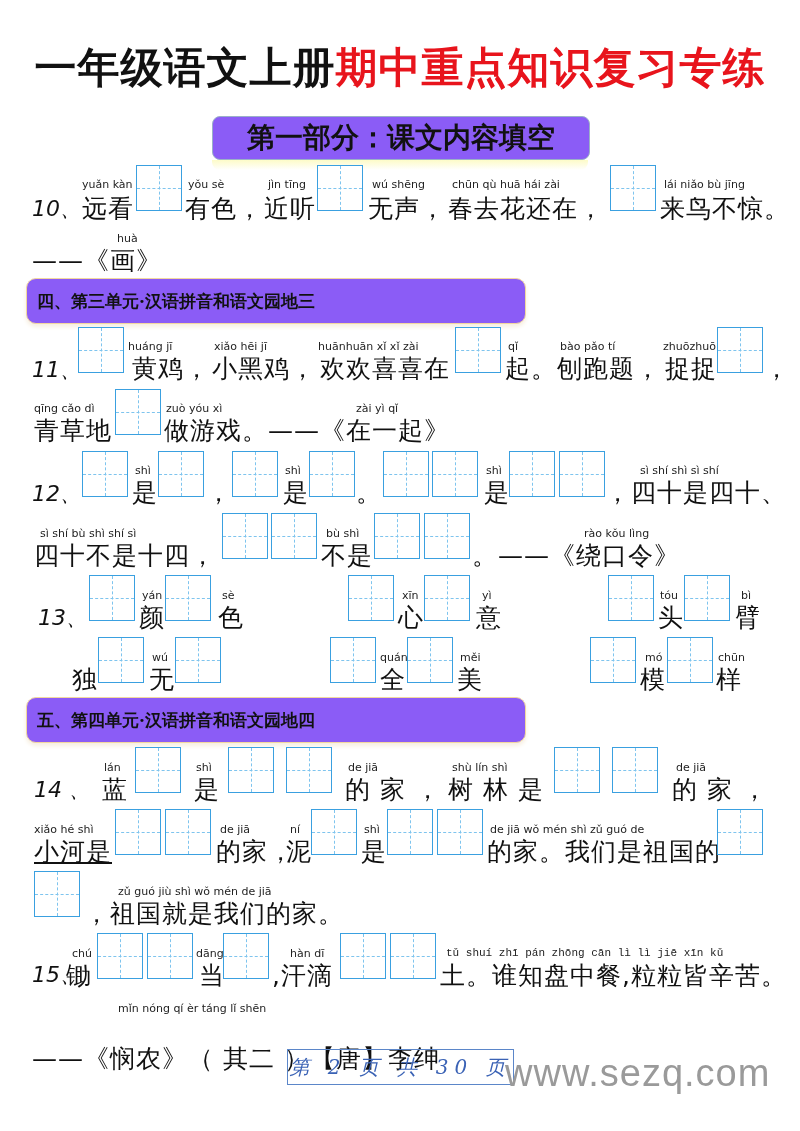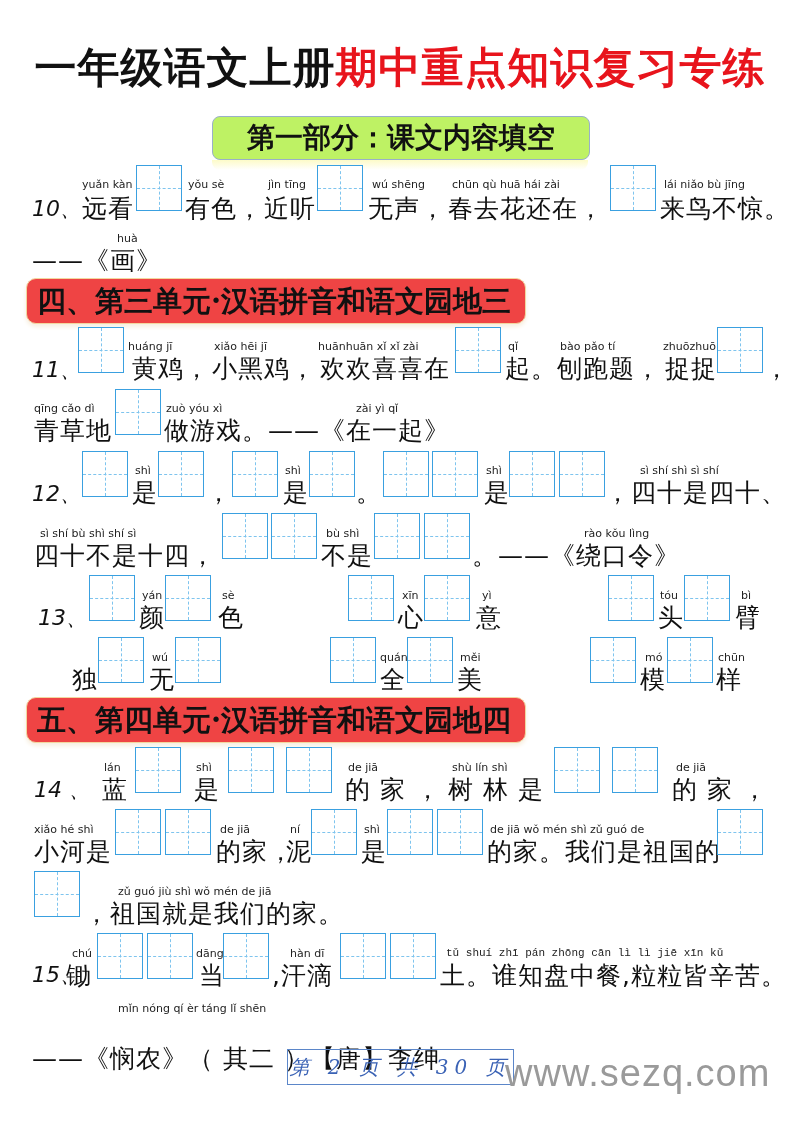--- a/index.html
+++ b/index.html
@@ -3,28 +3,28 @@
 <meta charset="utf-8">
 <style>
   html, body { margin: 0; padding: 0; background: #ffffff; }
   body { width: 800px; height: 1131px; position: relative; overflow: hidden;
          font-family: "DejaVu Sans", sans-serif; color: #111; }
   .abs { position: absolute; }
   .title { top: 40px; left: 0; width: 800px; text-align: center; font-size: 42px; font-weight: bold;
            font-family: "DejaVu Serif", serif; letter-spacing: 1px; white-space: nowrap; }
   .title .black { color: #111; }
   .title .red { color: #e8141c; }
-  .part-banner { left: 212px; top: 116px; width: 376px; height: 42px; background: #bef264;
+  .part-banner { left: 212px; top: 116px; width: 376px; height: 42px; background: #8b5cf6;
                  border: 1px solid #9ab0c8; border-radius: 8px; text-align: center;
                  font-size: 28px; font-weight: bold; line-height: 42px; color: #111;
                  font-family: "DejaVu Serif", serif; }
   .part-shadow { left: 212px; top: 160px; width: 376px; height: 10px; border-radius: 0 0 8px 8px;
                  background: linear-gradient(#fdfbc8, #ffffff); }
   .section-head { left: 26px; width: 488px; height: 44px; border: 1.5px solid #f2d7a0; border-radius: 10px;
-                  background: #ef4444; font-size: 29px; font-weight: bold; line-height: 44px; padding-left: 10px;
+                  background: #8b5cf6; font-size: 17px; font-weight: bold; line-height: 44px; padding-left: 10px;
                   font-family: "DejaVu Serif", serif; box-shadow: 0 3px 4px #f7efe0; }
   .py { position: absolute; font-size: 11px; color: #222; white-space: nowrap; font-family: "DejaVu Sans", sans-serif; }
   .hz { position: absolute; font-size: 25px; white-space: nowrap; font-family: "DejaVu Sans", sans-serif; letter-spacing: 1px; }
   .num { position: absolute; font-size: 22px; font-style: italic; font-family: "DejaVu Sans", sans-serif; }
   .box { position: absolute; width: 46px; height: 46px; border: 1.5px solid #3aa0e0; box-sizing: border-box; background: #fff; }
   .box::before { content: ""; position: absolute; left: 50%; top: 0; bottom: 0; border-left: 1px dashed #7ec4ee; }
   .box::after { content: ""; position: absolute; top: 50%; left: 0; right: 0; border-top: 1px dashed #7ec4ee; }
   .footer-box { left: 287px; top: 1049px; width: 225px; height: 34px; border: 1px solid #5b86c9;
                 color: #3a62b5; font-size: 20px; font-style: italic; line-height: 34px; text-align: center; letter-spacing: 6px;
                 font-family: "DejaVu Serif", serif; }
@@ -177,21 +177,21 @@
   <span class="py" style="left:348px;top:761px;">de   jiā</span>
   <span class="hz" style="left:345px;top:773px;">的 家 ，</span>
   <span class="py" style="left:452px;top:761px;">shù   lín   shì</span>
   <span class="hz" style="left:448px;top:773px;">树 林 是</span>
   <div class="box" style="left:554px;top:747px;"></div>
   <div class="box" style="left:612px;top:747px;"></div>
   <span class="py" style="left:676px;top:761px;">de   jiā</span>
   <span class="hz" style="left:672px;top:773px;">的 家 ，</span>
 
   <span class="py" style="left:34px;top:823px;">xiǎo  hé  shì</span>
-  <span class="hz" style="left:34px;top:835px;">小河是</span>
+  <span class="hz" style="left:34px;top:835px;text-decoration:underline;">小河是</span>
   <div class="box" style="left:115px;top:809px;"></div>
   <div class="box" style="left:165px;top:809px;"></div>
   <span class="py" style="left:220px;top:823px;">de  jiā</span>
   <span class="hz" style="left:216px;top:835px;">的家，</span>
   <span class="py" style="left:290px;top:823px;">ní</span>
   <span class="hz" style="left:286px;top:835px;">泥</span>
   <div class="box" style="left:311px;top:809px;"></div>
   <span class="py" style="left:364px;top:823px;">shì</span>
   <span class="hz" style="left:361px;top:835px;">是</span>
   <div class="box" style="left:387px;top:809px;"></div>

